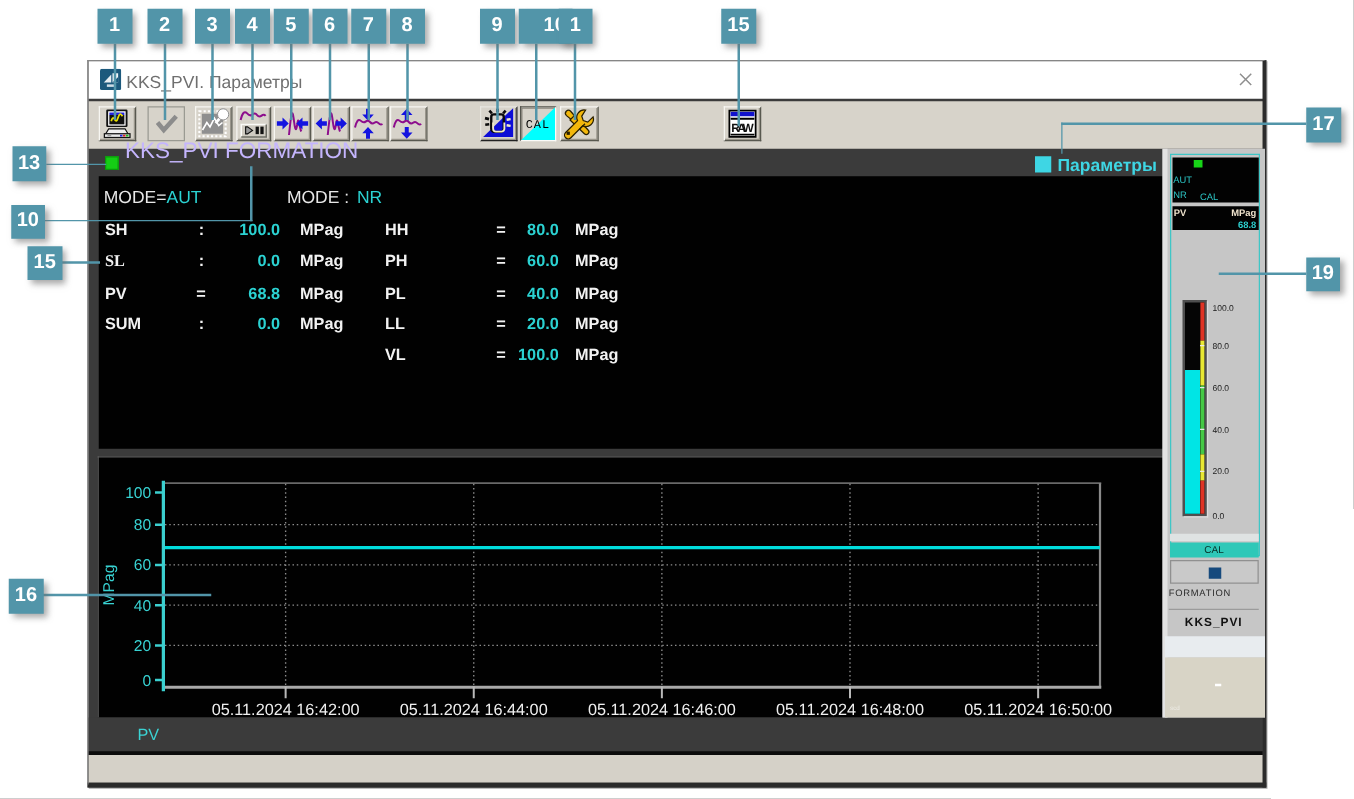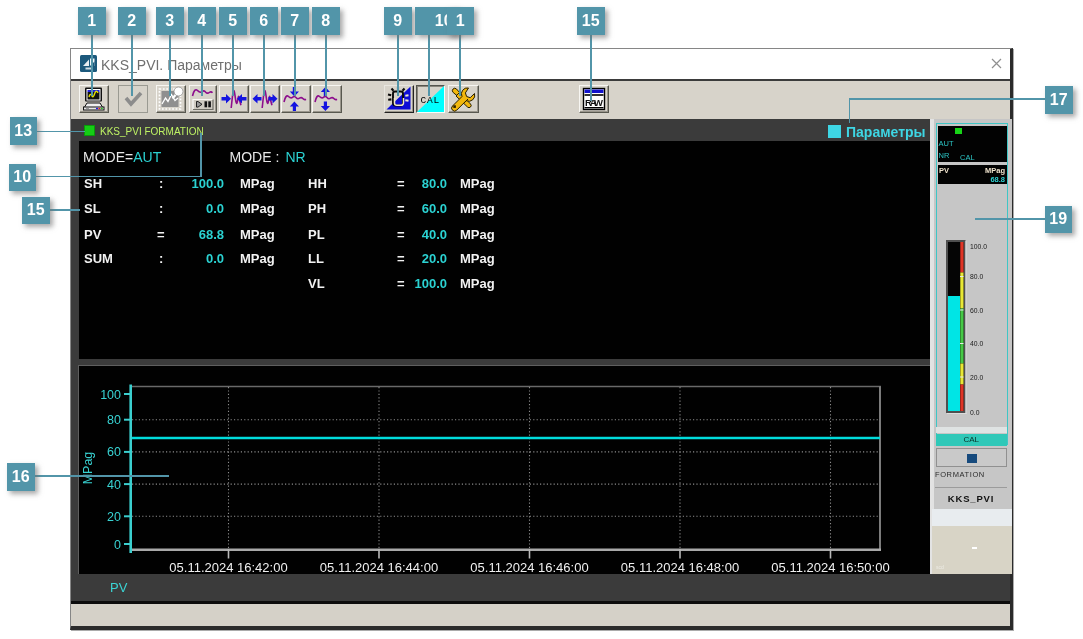--- a/index.html
+++ b/index.html
@@ -166,34 +166,34 @@
         <rect x="3.5" y="2.5" width="21" height="21" fill="#fff" stroke="#000" stroke-width="1.4"></rect>
         <rect x="4.5" y="3.5" width="19" height="3.5" fill="#1111cc"></rect>
         <rect x="4.5" y="8.2" width="19" height="1.6" fill="#000"></rect>
         <text x="5" y="19.5" font-size="9.5" font-weight="bold" fill="#111" textLength="18" style="font-family:'Liberation Sans',sans-serif;">RAW</text>
         <rect x="4.5" y="21" width="19" height="1.4" fill="#000"></rect>
       </svg>
     </div>
   </div>
 
   <div class="abs" style="left:13px;top:76px;width:11px;height:11px;background:#15cd15;border:1px solid #0a9a0a;box-sizing:border-box;"></div>
-  <div class="abs" style="left:29px;top:77px;font-size:10px;color:#bef264;">KKS_PVI FORMATION</div>
+  <div class="abs" style="left:29px;top:61px;font-size:18px;color:#c4b5fd;">KKS_PVI FORMATION</div>
   <div class="abs" style="left:757px;top:76px;width:13px;height:13px;background:#3ed6e4;"></div>
   <div class="abs" style="left:775px;top:75px;font-size:14px;font-weight:bold;color:#3ed6e4;">Параметры</div>
 
   <div id="ppanel">
     <div class="abs" style="left:4px;top:8px;font-size:14px;color:#e8e8e8;">MODE=<span style="color:#2bd2d2;">AUT</span></div>
     <div class="abs" style="left:150.5px;top:8px;font-size:14px;color:#e8e8e8;">MODE :</div>
     <div class="abs" style="left:206.5px;top:8px;font-size:14px;color:#2bd2d2;">NR</div>
 
     <div class="abs wt" style="left:5px;top:35px;">SH</div>
       <div class="abs wt" style="left:80px;top:35px;">:</div>
       <div class="abs cy" style="left:85px;top:35px;width:60px;text-align:right;">100.0</div>
       <div class="abs wt" style="left:161px;top:35px;">MPag</div>
-    <div class="abs wt" style="left:5px;top:60px;">SL</div>
+    <div class="abs wt" style="left:5px;top:60px;font-family:Liberation Serif, serif;">SL</div>
       <div class="abs wt" style="left:80px;top:60px;">:</div>
       <div class="abs cy" style="left:85px;top:60px;width:60px;text-align:right;">0.0</div>
       <div class="abs wt" style="left:161px;top:60px;">MPag</div>
     <div class="abs wt" style="left:5px;top:85.5px;">PV</div>
       <div class="abs wt" style="left:78px;top:85.5px;">=</div>
       <div class="abs cy" style="left:85px;top:85.5px;width:60px;text-align:right;">68.8</div>
       <div class="abs wt" style="left:161px;top:85.5px;">MPag</div>
     <div class="abs wt" style="left:5px;top:110px;">SUM</div>
       <div class="abs wt" style="left:80px;top:110px;">:</div>
       <div class="abs cy" style="left:85px;top:110px;width:60px;text-align:right;">0.0</div>

